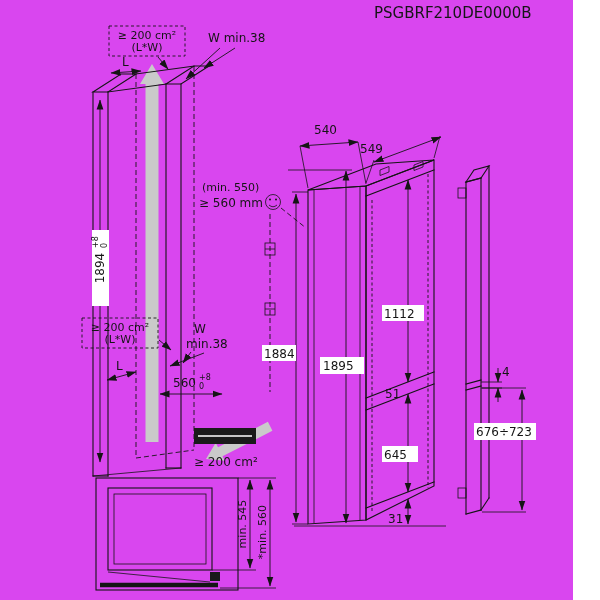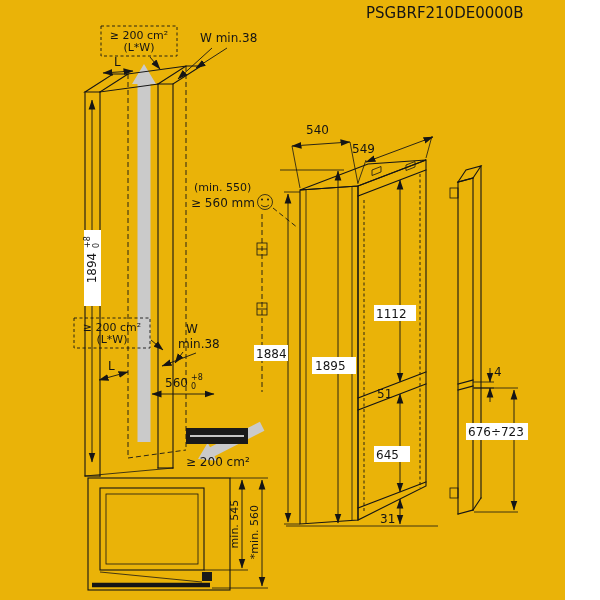--- a/index.html
+++ b/index.html
@@ -1,16 +1,16 @@
 <!DOCTYPE html>
 <html><head>
 <meta charset="utf-8">
 <style>
   html,body{margin:0;padding:0;background:#fff;}
-  .canvas{position:relative;width:565px;height:600px;background:#eab308;overflow:hidden;}
+  .canvas{position:relative;width:565px;height:600px;background:#d946ef;overflow:hidden;padding-left:8px;}
   svg text{font-family:"DejaVu Sans", sans-serif;fill:#151515;}
   .t15{font-size:15px}
   .t12{font-size:12px}
   .t11{font-size:11px}
   .t8{font-size:8px}
   .ln{stroke:#151515;stroke-width:1.1;fill:none;stroke-linecap:square}
   .thin{stroke:#151515;stroke-width:0.8;fill:none}
   .dash{stroke:#151515;stroke-width:0.9;fill:none;stroke-dasharray:5 3}
   .dashf{stroke:#151515;stroke-width:0.9;fill:none;stroke-dasharray:3 2.5}
   .dim{stroke:#151515;stroke-width:0.9;fill:none}

